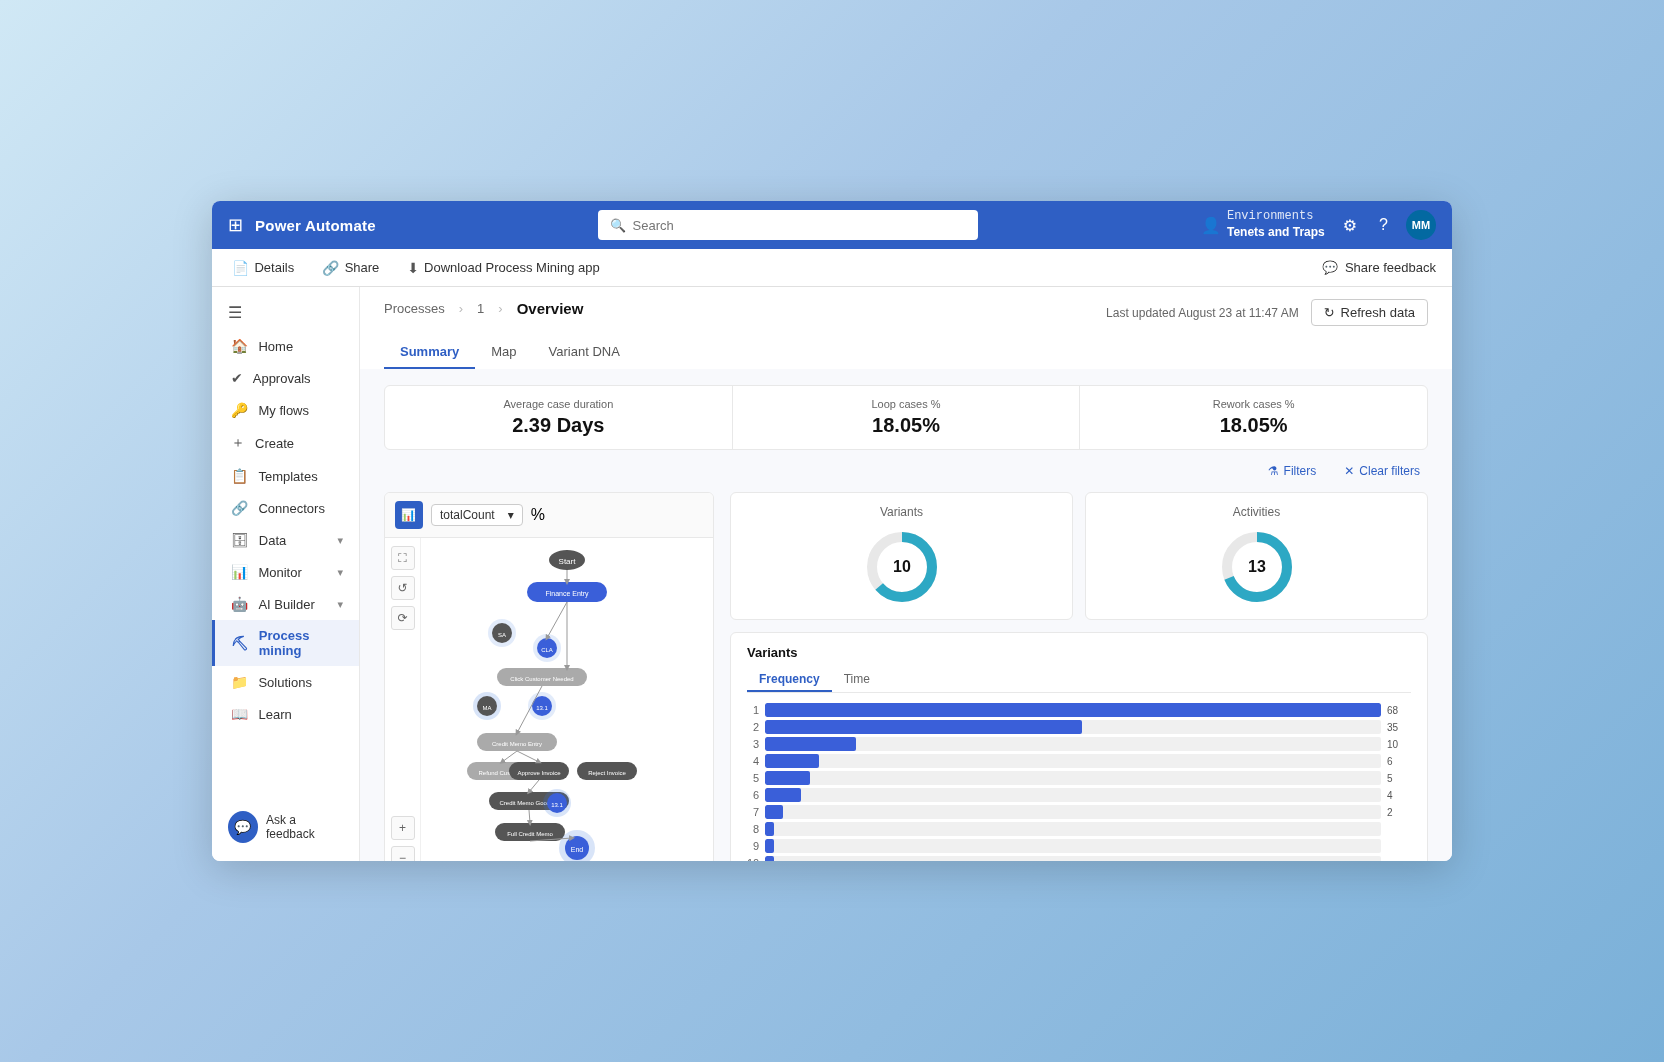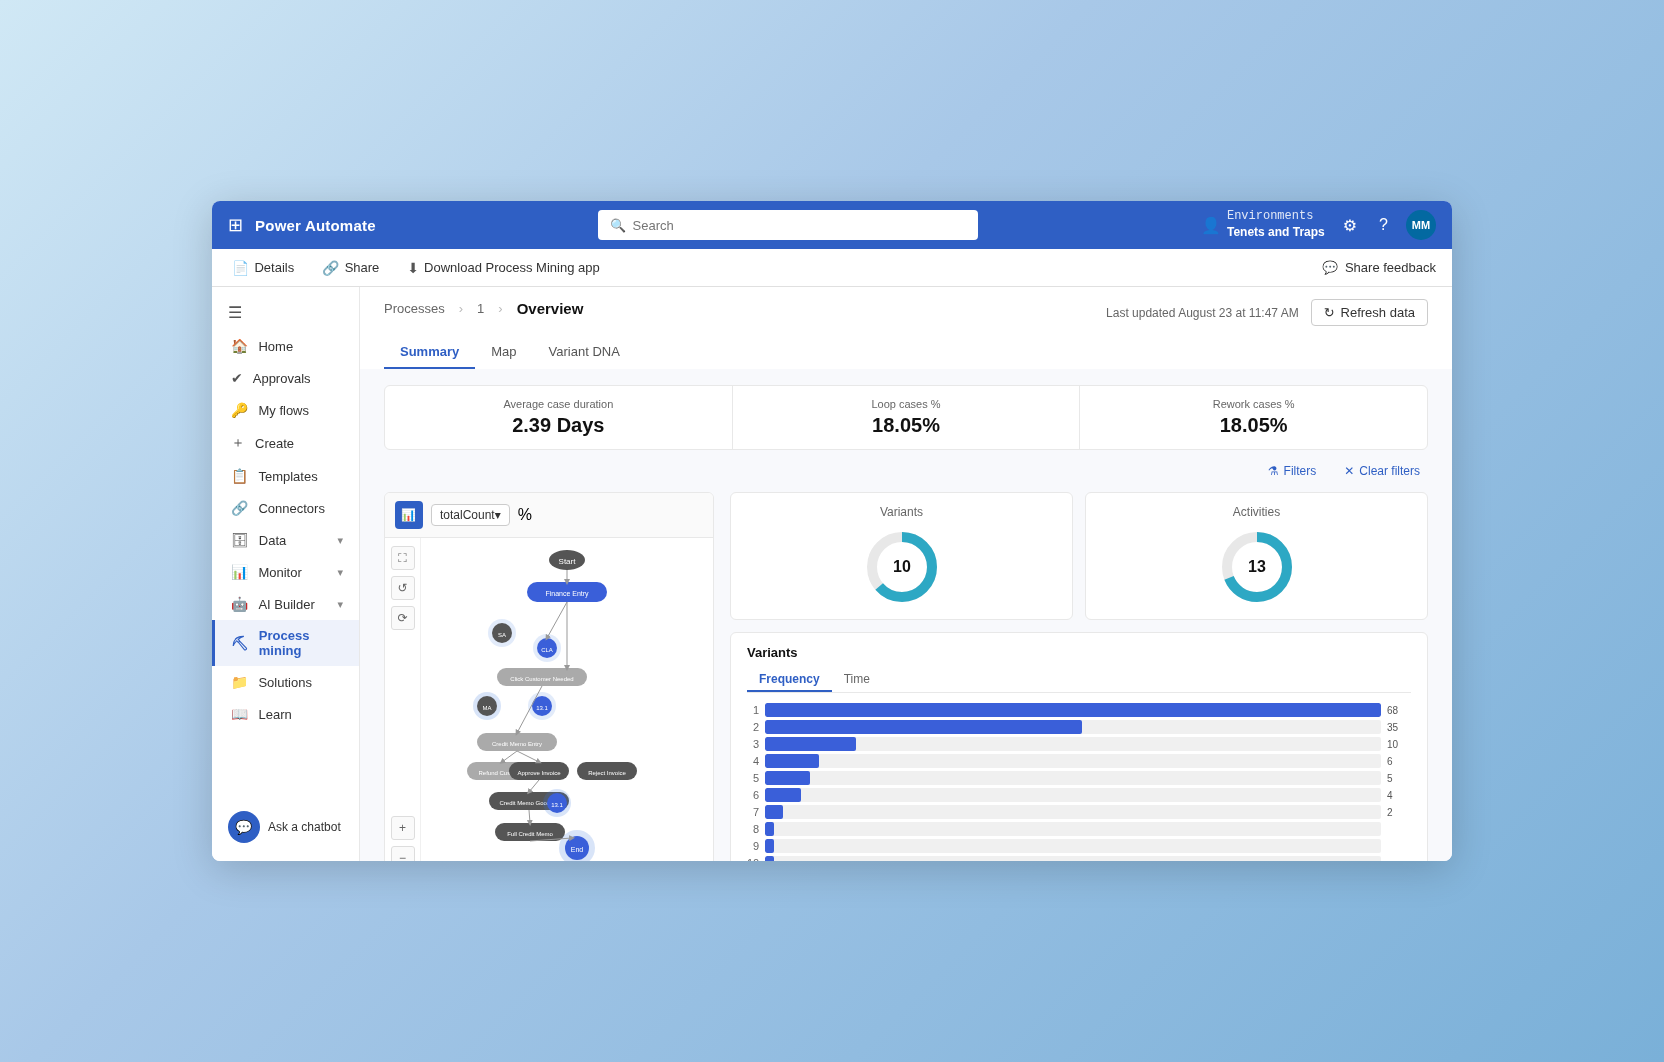--- a/index.html
+++ b/index.html
@@ -310,21 +310,21 @@
       cursor: pointer;
     }
     .dropdown-select {
       border: 1px solid #ccc;
       border-radius: 4px;
       padding: 3px 8px;
       font-size: 12px;
       color: #333;
       background: #fff;
       cursor: pointer;
-      display: flex; align-items: center; gap: 0;
+      display: flex; align-items: center; gap: 13px;
     }
     .process-map-area {
       position: relative;
       height: 340px;
       background: #fff;
       overflow: hidden;
     }
     .map-inner {
       position: absolute;
       top: 0; left: 0; right: 0; bottom: 0;
@@ -543,21 +543,21 @@
       <div class="sidebar-item">
         <span class="sidebar-item-icon">📁</span>
         <span>Solutions</span>
       </div>
       <div class="sidebar-item">
         <span class="sidebar-item-icon">📖</span>
         <span>Learn</span>
       </div>
       <div class="sidebar-bottom">
         <div class="chatbot-btn">💬</div>
-        <span class="chatbot-label">Ask a chatbot</span>
+        <span class="chatbot-label">Ask a feedback</span>
       </div>
     </div>
 
     <div class="content">
 
       <div class="content-header">
         <div class="header-row">
           <div class="breadcrumb">
             <span>Processes</span>
             <span class="breadcrumb-sep">›</span>

